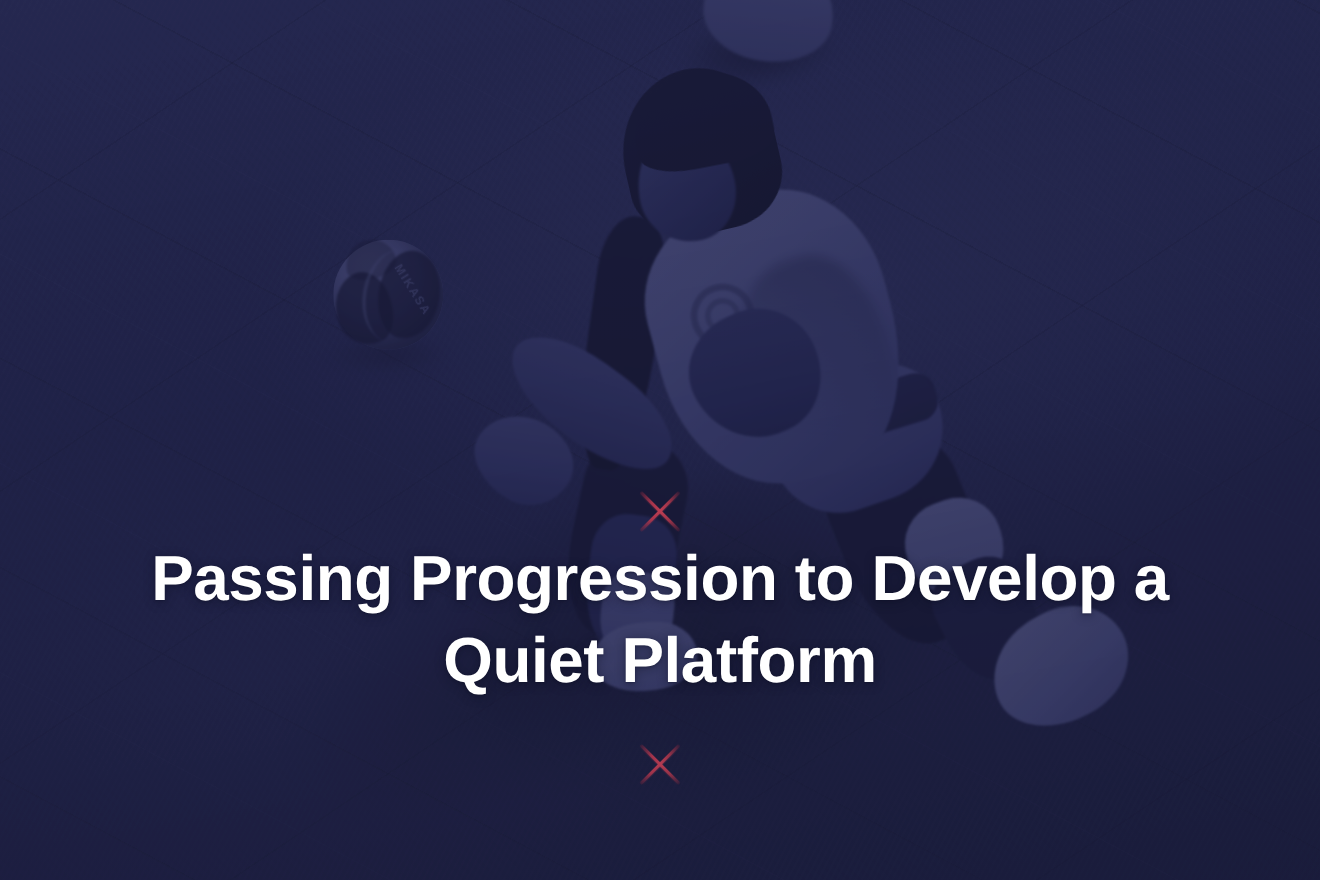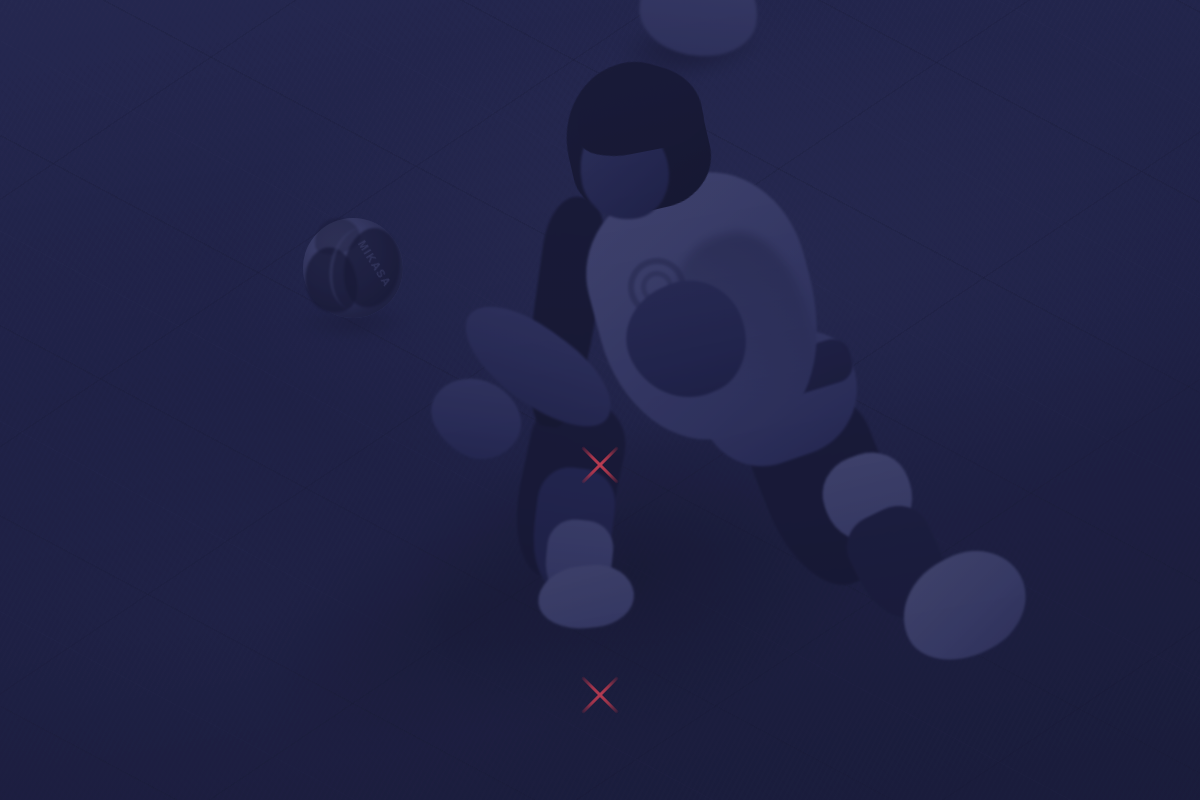--- a/index.html
+++ b/index.html
@@ -412,14 +412,17 @@
 
   <div class="xmark" id="x-top">
     <span class="a"></span>
     <span class="b"></span>
   </div>
   <div class="xmark" id="x-bottom">
     <span class="a"></span>
     <span class="b"></span>
   </div>
 
+  <div class="headline-wrap">
+    <h1 class="headline">Passing Progression to Develop a Quiet Platform</h1>
+  </div>
 
 </div>
 
 </body></html>

